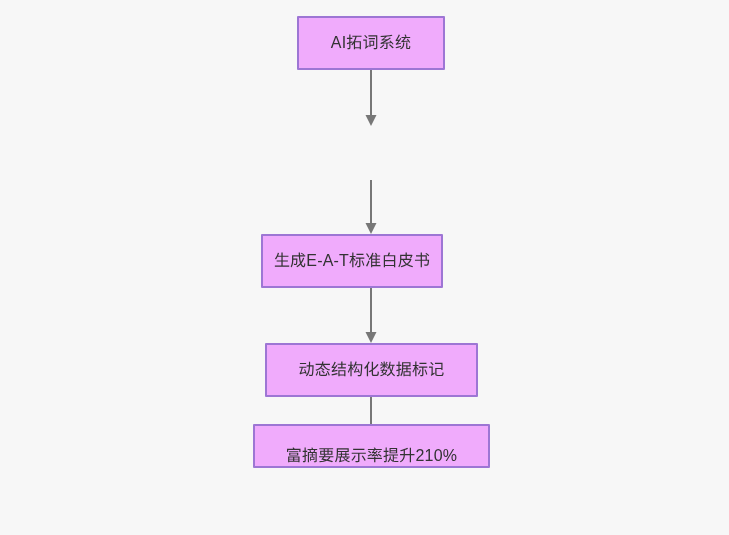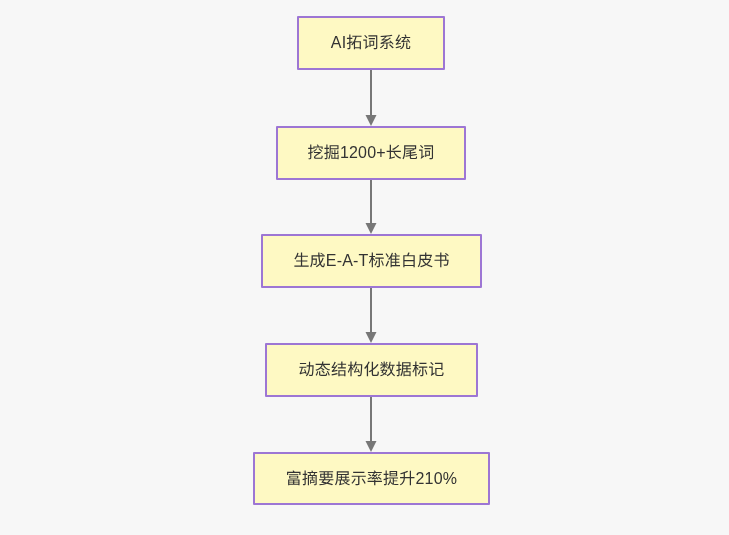--- a/index.html
+++ b/index.html
@@ -18,21 +18,21 @@
   #flowchart {
     position: relative;
     width: 729px;
     height: 535px;
     background: #f7f7f7;
   }
 
   .node {
     position: absolute;
     box-sizing: border-box;
-    background: #fef9c3;
+    background: #f0abfc;
     border: 2px solid #9d76d4;
     border-radius: 1px;
     display: flex;
     align-items: center;
     justify-content: center;
     text-align: center;
   }
 
   .node-label {
     font-size: 16px;
@@ -40,23 +40,23 @@
     color: #333333;
     font-weight: 400;
     letter-spacing: 0.2px;
     white-space: nowrap;
     user-select: none;
   }
 
   
   .node-1 { left: 297px; top: 16px;  width: 148px; height: 54px; }
   .node-2 { left: 276px; top: 126px; width: 190px; height: 54px; }
-  .node-3 { left: 261px; top: 234px; width: 221px; height: 54px; }
+  .node-3 { left: 261px; top: 234px; width: 182px; height: 54px; }
   .node-4 { left: 265px; top: 343px; width: 213px; height: 54px; text-align: center; }
-  .node-5 { left: 253px; top: 452px; width: 237px; height: 53px; }
+  .node-5 { left: 253px; top: 424px; width: 237px; height: 44px; align-items: flex-end; }
 
   
   .connector {
     position: absolute;
     left: 0;
     top: 0;
     width: 729px;
     height: 535px;
     pointer-events: none;
   }
@@ -94,23 +94,20 @@
     <g>
       <line class="conn-line" x1="371" y1="397" x2="371" y2="443"></line>
       <polygon class="conn-head" points="371,452 365.5,441 376.5,441"></polygon>
     </g>
   </svg>
 
   <div class="node node-1">
     <span class="node-label">AI拓词系统</span>
   </div>
 
-  <div class="node node-2">
-    <span class="node-label">挖掘1200+长尾词</span>
-  </div>
 
   <div class="node node-3">
     <span class="node-label">生成E-A-T标准白皮书</span>
   </div>
 
   <div class="node node-4">
     <span class="node-label">动态结构化数据标记</span>
   </div>
 
   <div class="node node-5">

